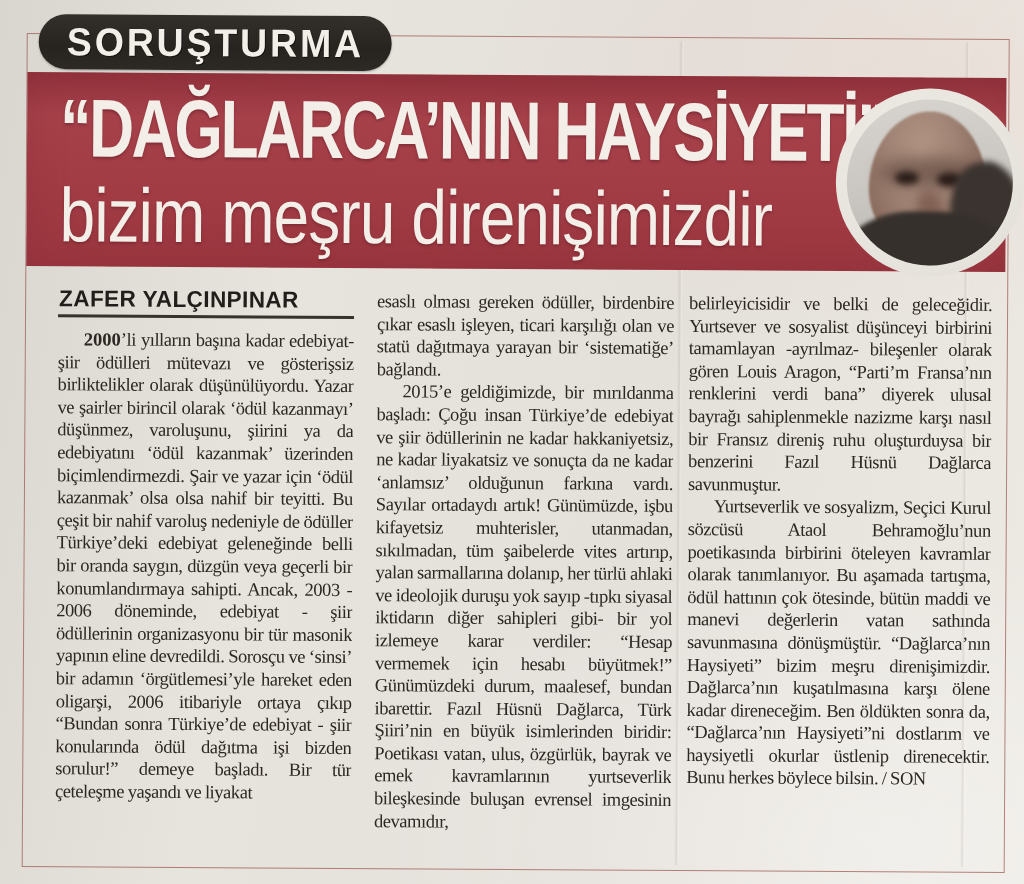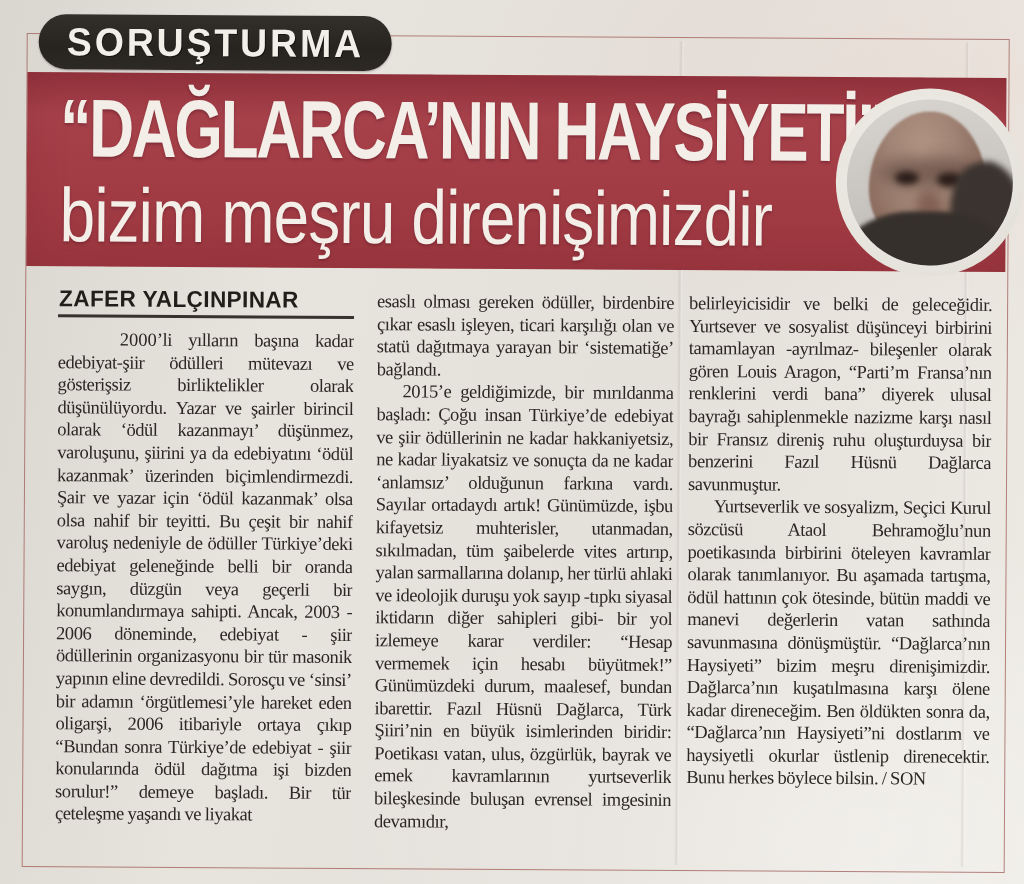--- a/index.html
+++ b/index.html
@@ -70,21 +70,21 @@
   .byline{position:absolute;left:58px;top:288px;z-index:4;font-weight:700;font-size:23px;
     letter-spacing:0.4px;color:#211d1a;white-space:nowrap;transform:scaleX(0.98);transform-origin:left;}
   .byline-rule{position:absolute;left:57px;top:317px;width:296px;height:3px;background:#37322d;z-index:4;}
 
   
   .col{position:absolute;z-index:4;font-family:"Liberation Serif", serif;color:#2c2722;
     font-size:18.5px;line-height:22.6px;text-align:justify;letter-spacing:-0.45px;word-spacing:-0.5px;
     overflow:hidden;}
   .col p{margin:0;}
   .col p.indent{text-indent:26px;}
-  .col b{font-weight:400;letter-spacing:0;margin-left:36px;}
+  .col b{font-weight:700;letter-spacing:0;}
   .col-1{left:57px;top:331px;width:296px;height:524px;}
   .col-2{left:376px;top:291px;width:297px;height:566px;}
   .col-3{left:688px;top:291px;width:303px;height:566px;}
 </style>
 </head>
 <body>
 
 <div class="clipping">
 
   <div class="clip-border"></div>

